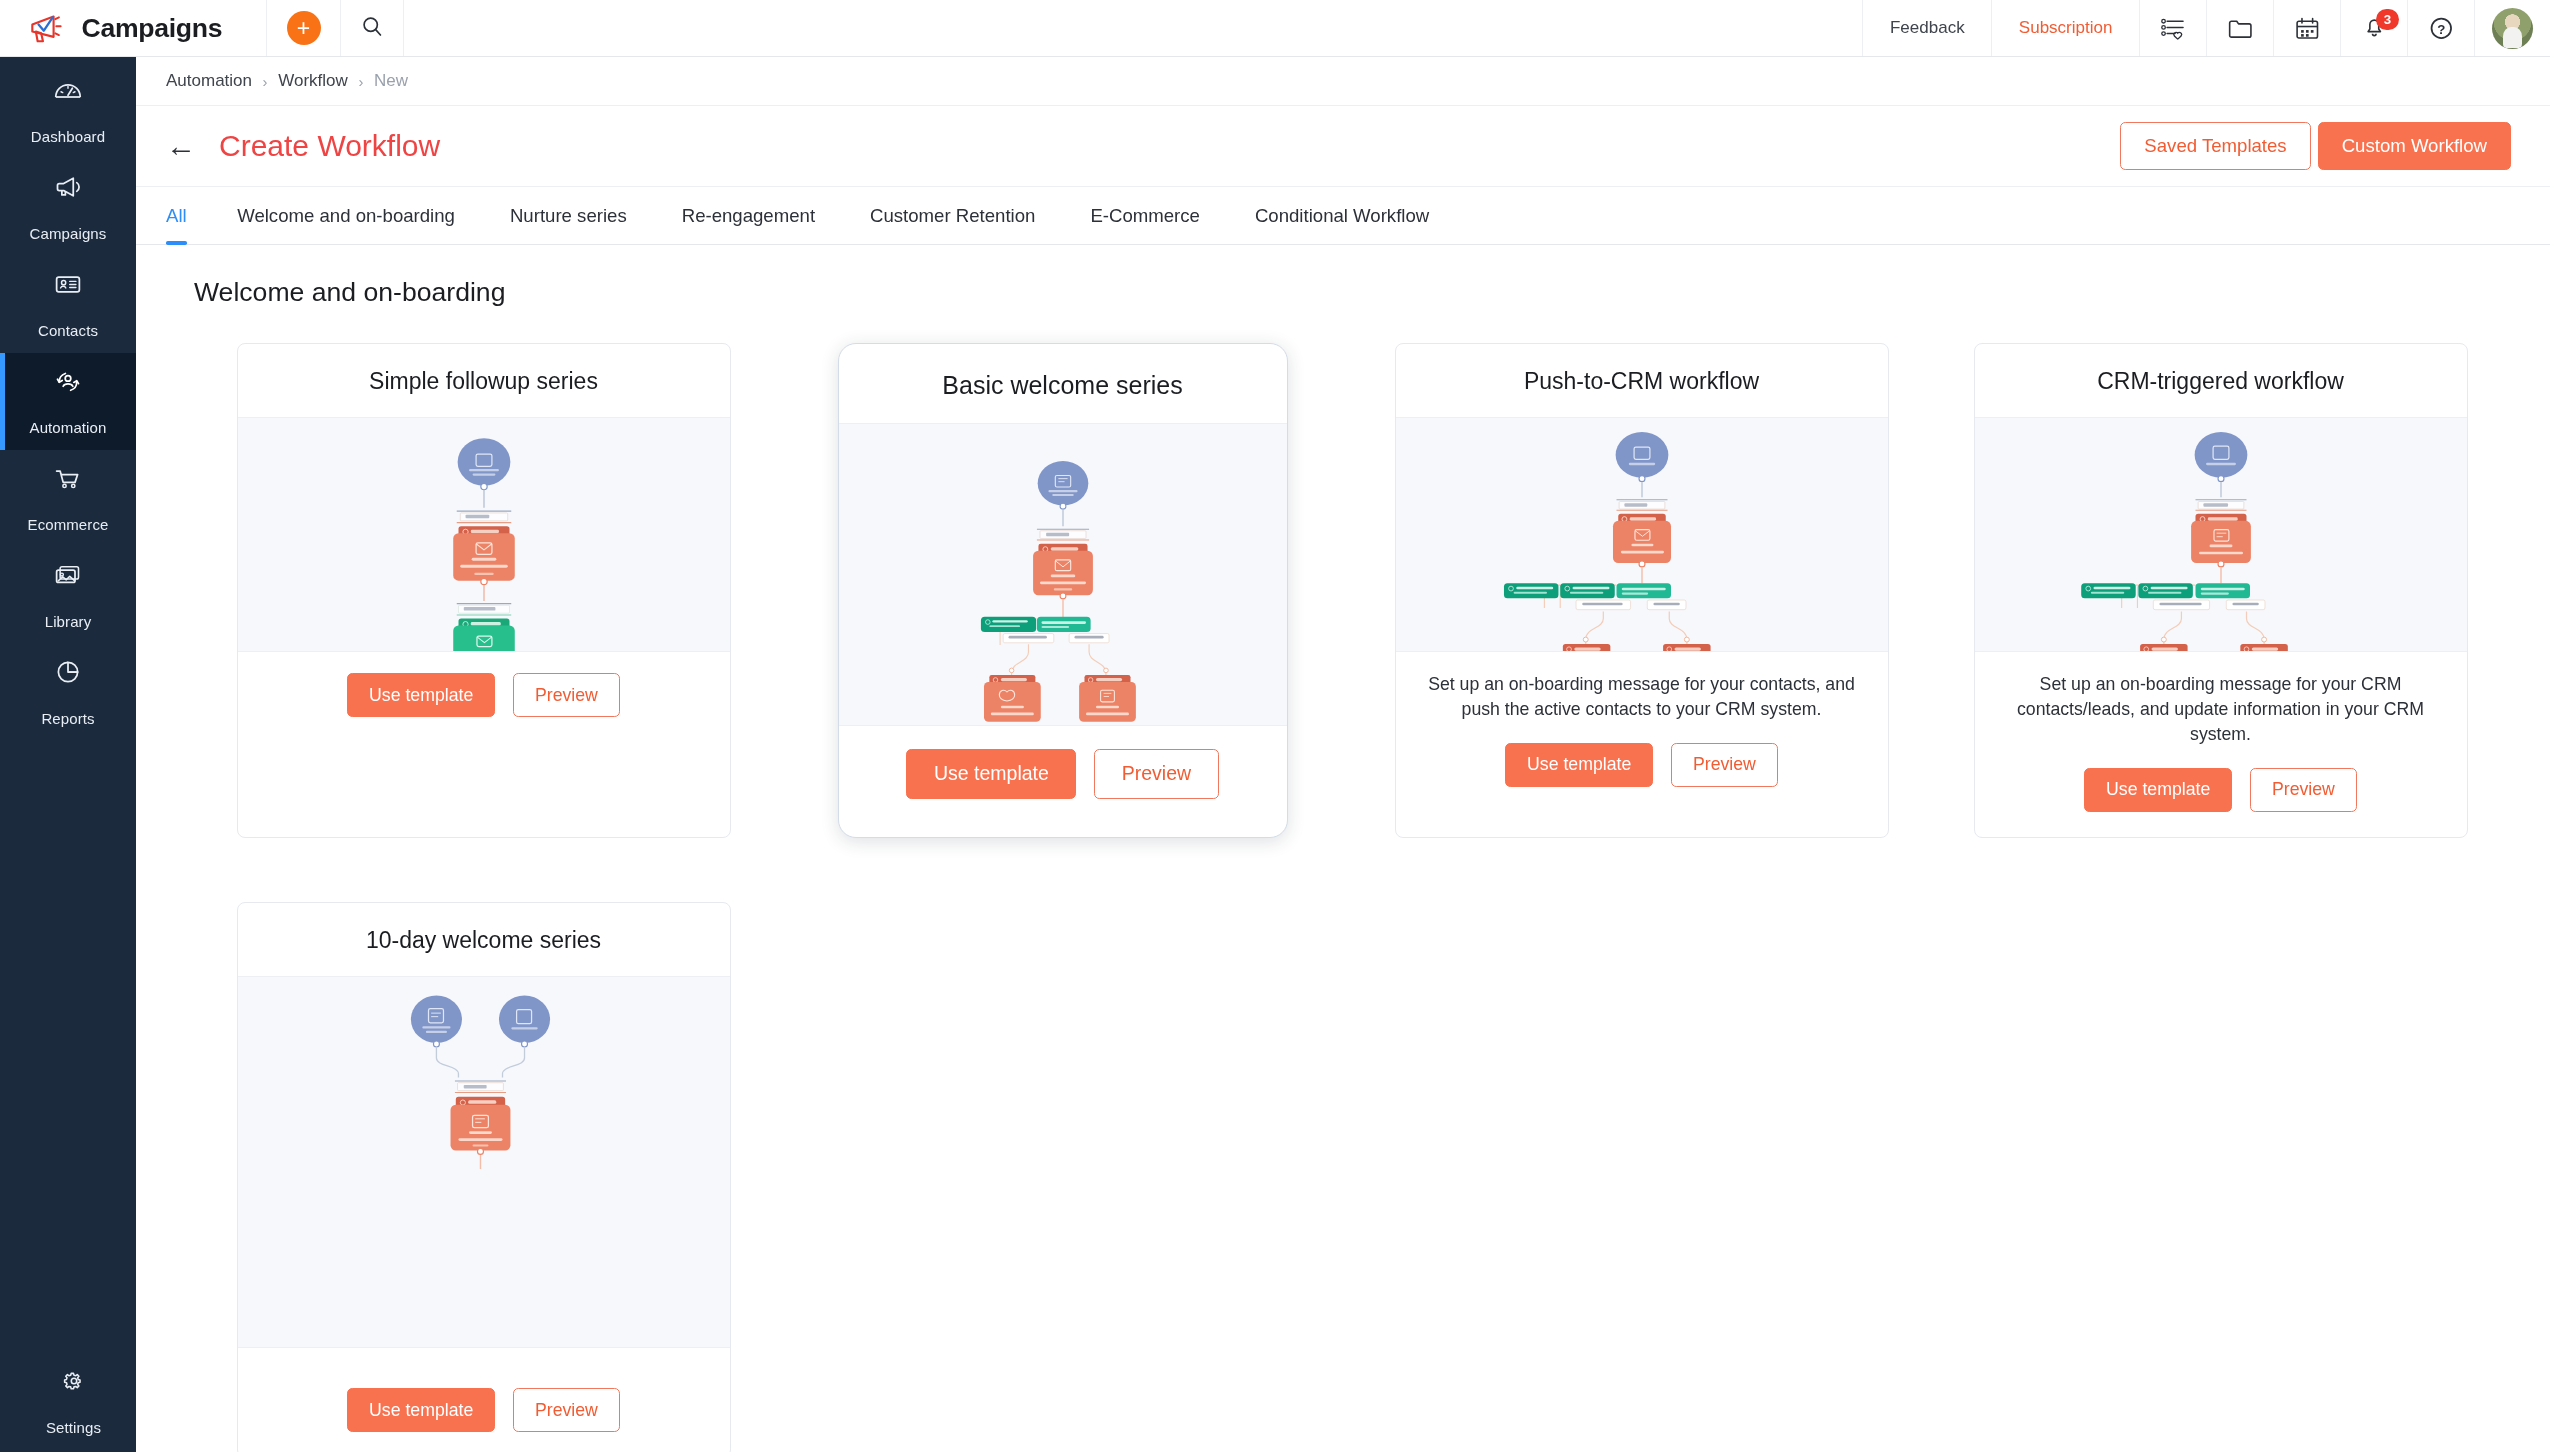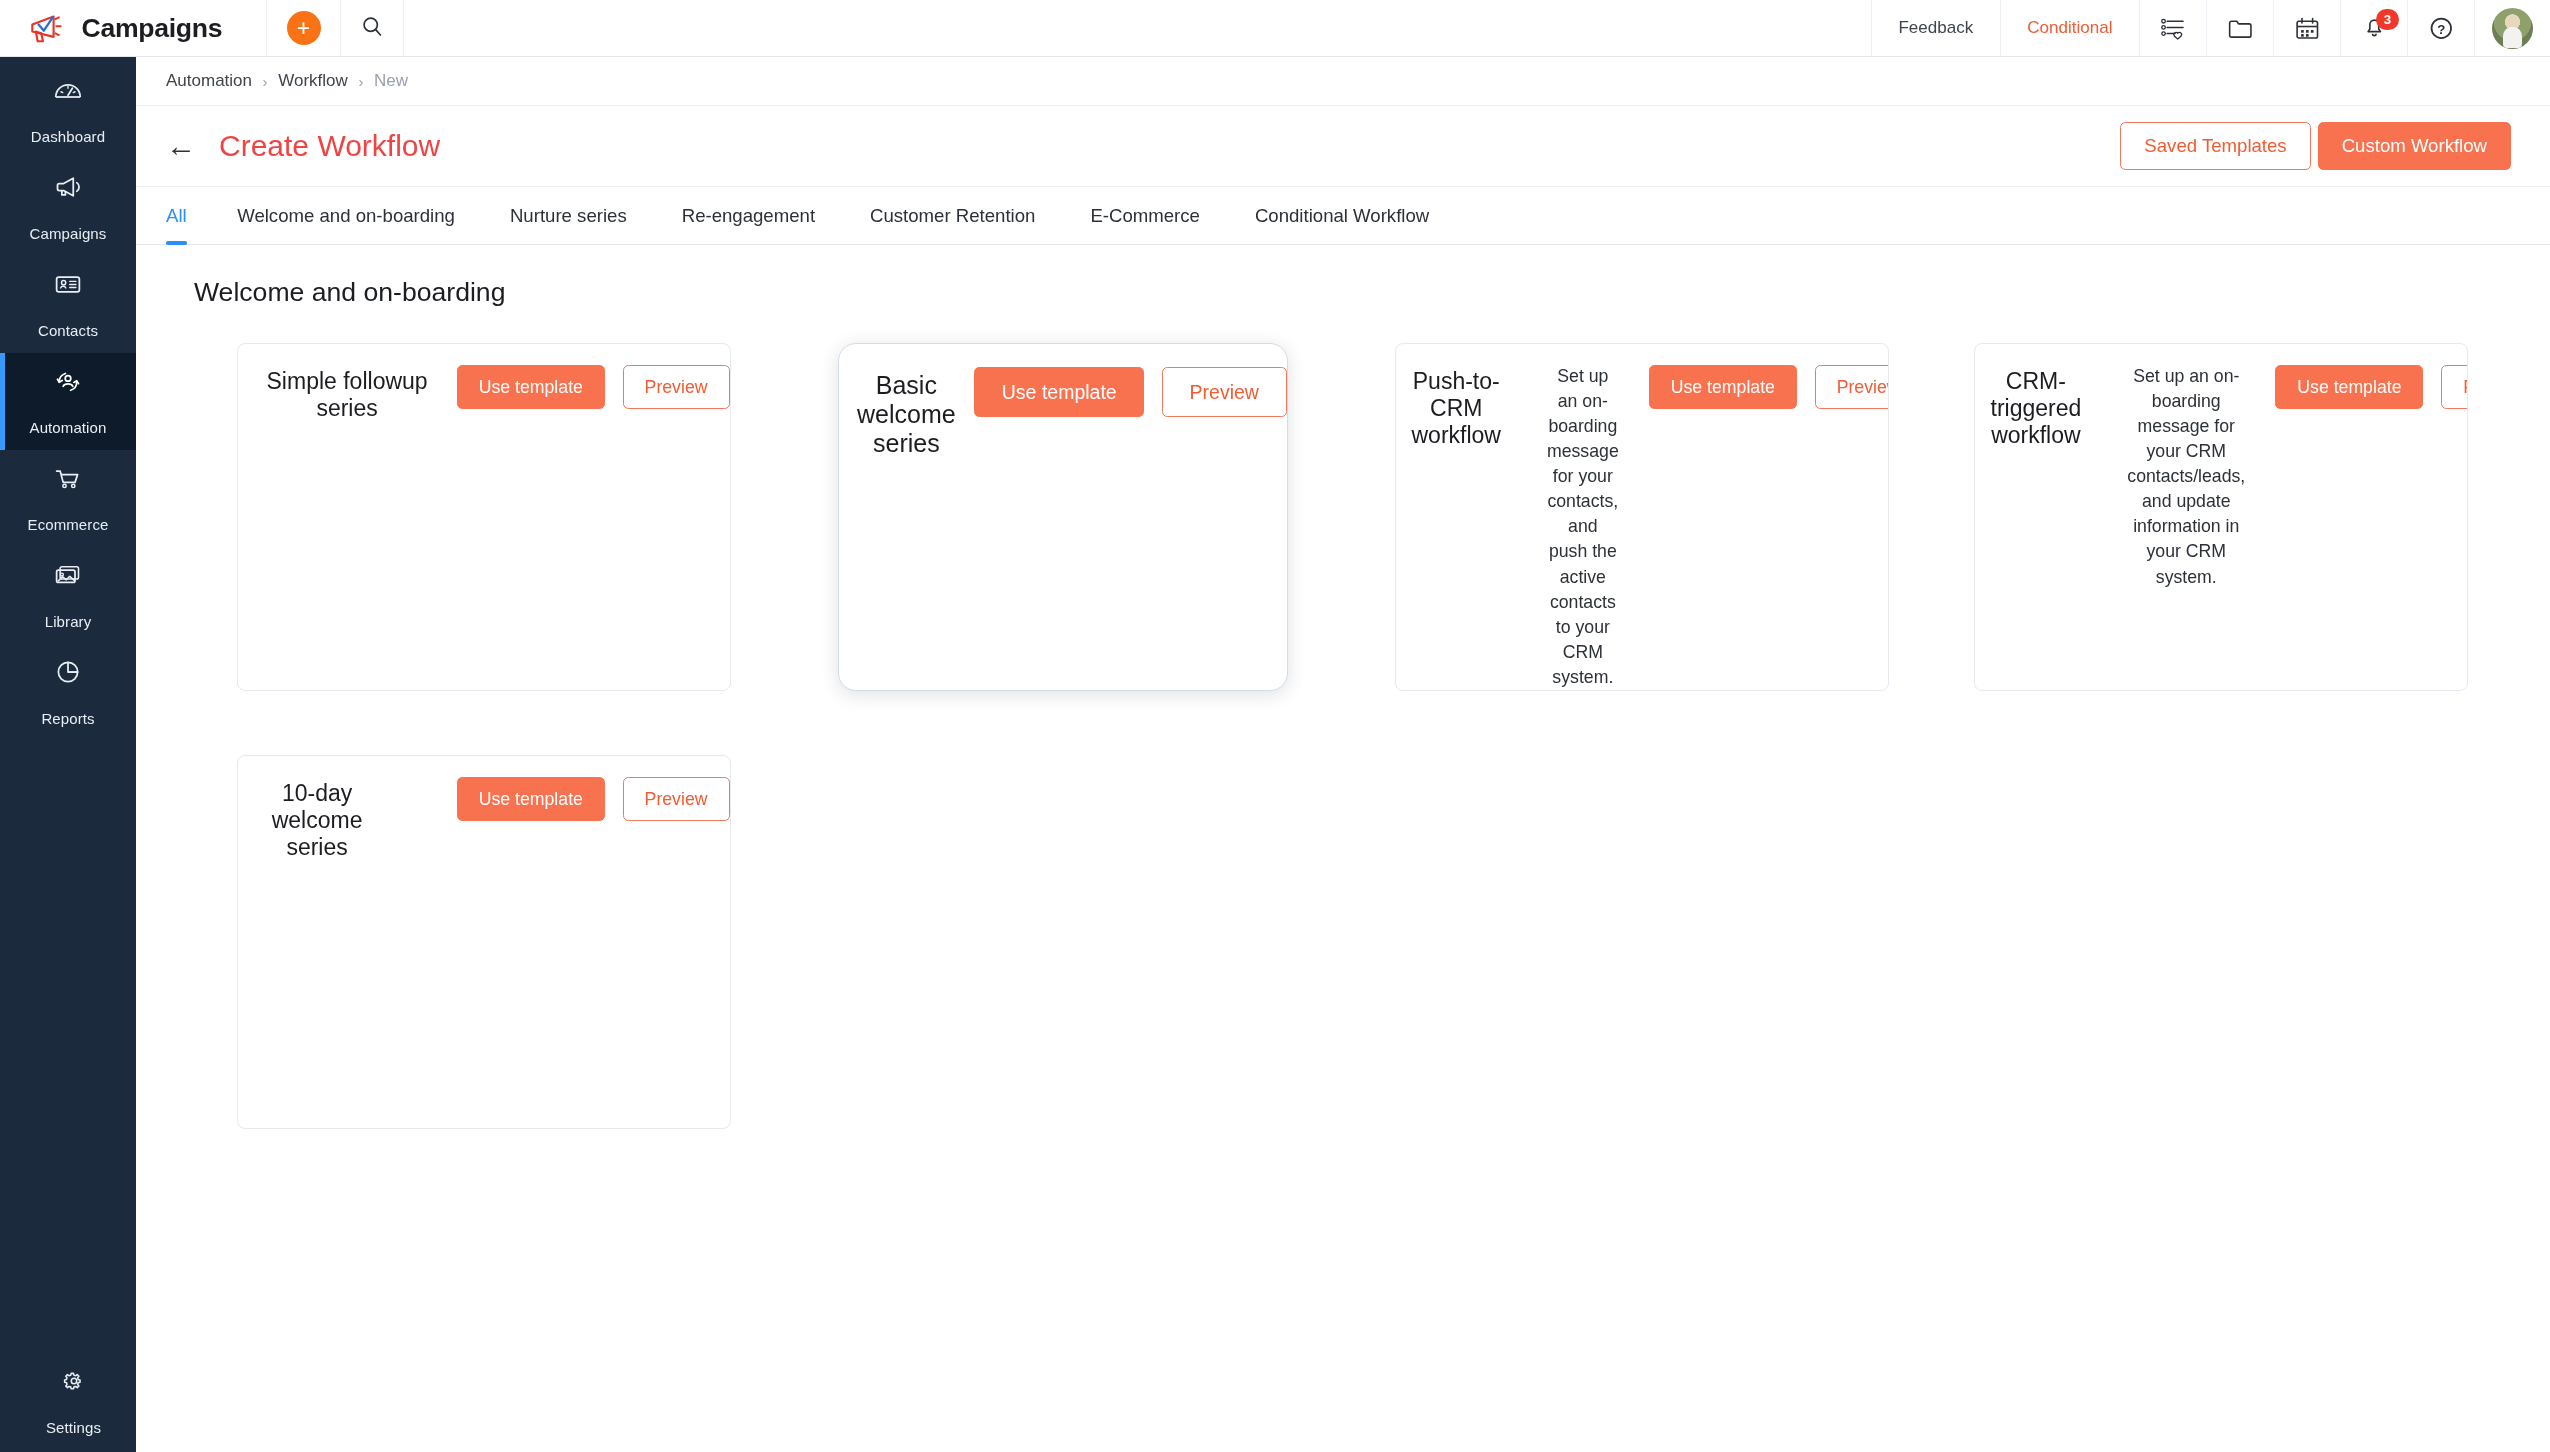--- a/index.html
+++ b/index.html
@@ -163,21 +163,21 @@
     display: flex; flex-wrap: wrap; gap: 0;
     padding-left: 28px;
   }
   .card-slot { width: 579px; display: flex; justify-content: center; margin-bottom: 64px; }
 
   .card {
     width: 494px;
     background: #fff;
     border: 0.9px solid #e6e9ef;
     border-radius: 8px;
-    display: flex; flex-direction: row;
+    display: flex; flex-direction: column;
     overflow: hidden;
     cursor: pointer;
   }
   .card.selected {
     width: 450px;
     border: 0.9px solid #d3dce8;
     border-radius: 18px;
     box-shadow: 0 3.5px 17.7px rgba(27,42,60,.14);
   }
   .card-title {
@@ -233,21 +233,21 @@
       <svg viewBox="0 0 26 26" width="23" height="23">
         <circle cx="11" cy="11" r="7.5" fill="none" stroke="#2c3038" stroke-width="1.9"></circle>
         <path d="M16.6 16.6 L22 22.6" stroke="#2c3038" stroke-width="1.9" stroke-linecap="round"></path>
       </svg>
     </span>
   </div>
 
   <div class="tb-spacer"></div>
 
   <div class="tb-link">Feedback</div>
-  <div class="tb-link accent">Conditional</div>
+  <div class="tb-link accent">Subscription</div>
 
   <div class="tb-icon">
     <svg viewBox="0 0 30 30" width="26.6" height="26.6">
       <circle cx="4" cy="7" r="2" fill="none" stroke="#2c3038" stroke-width="1.5"></circle>
       <circle cx="4" cy="14" r="2" fill="none" stroke="#2c3038" stroke-width="1.5"></circle>
       <circle cx="4" cy="21" r="2" fill="none" stroke="#2c3038" stroke-width="1.5"></circle>
       <path d="M8 7 H26 M8 14 H26 M8 21 H17" stroke="#2c3038" stroke-width="1.7" stroke-linecap="round"></path>
       <path d="M20 20.5 c1.5-1.8 4.5-.6 4.5 1.4 0 2-3 3.8-4.5 5.1-1.5-1.3-4.5-3.1-4.5-5.1 0-2 3-3.2 4.5-1.4z" fill="none" stroke="#2c3038" stroke-width="1.5"></path>
     </svg>
   </div>

